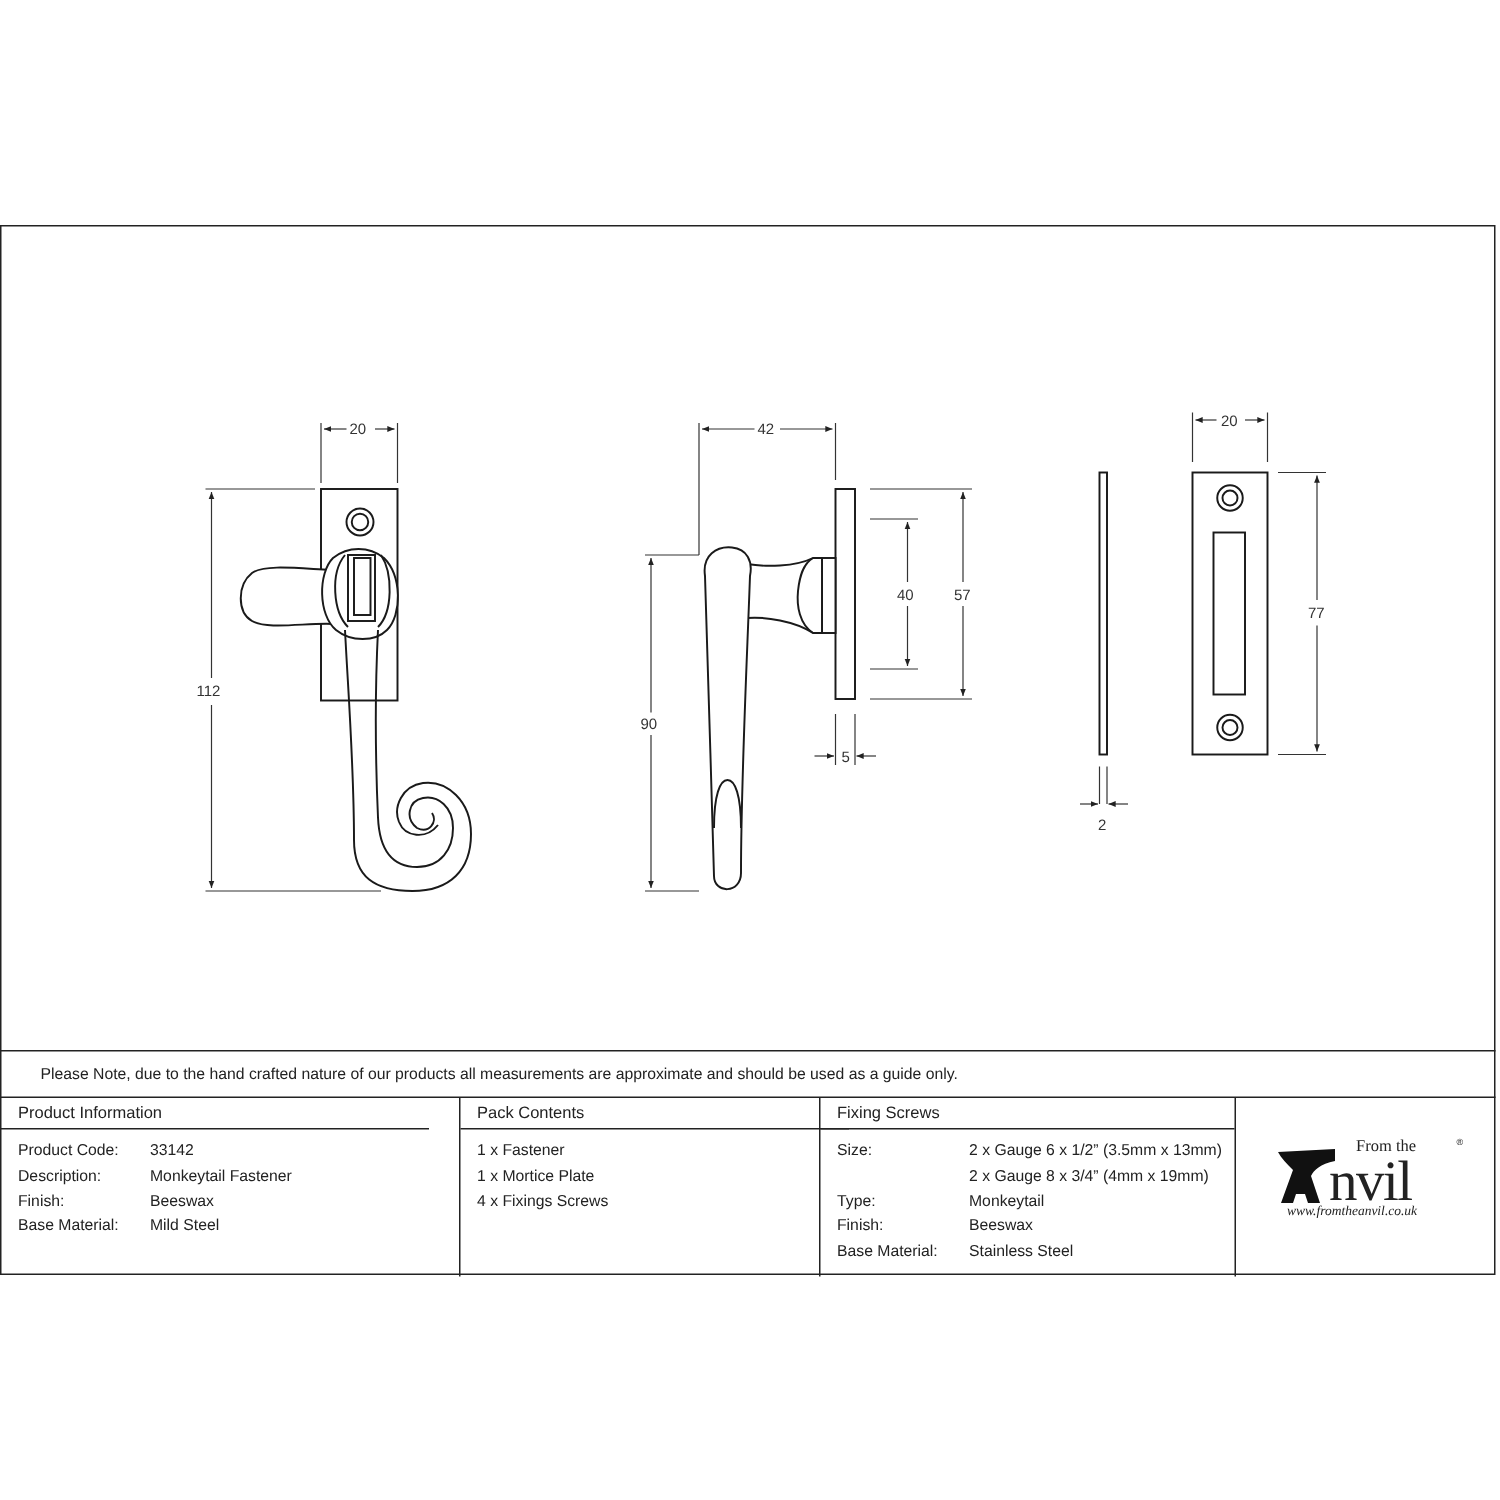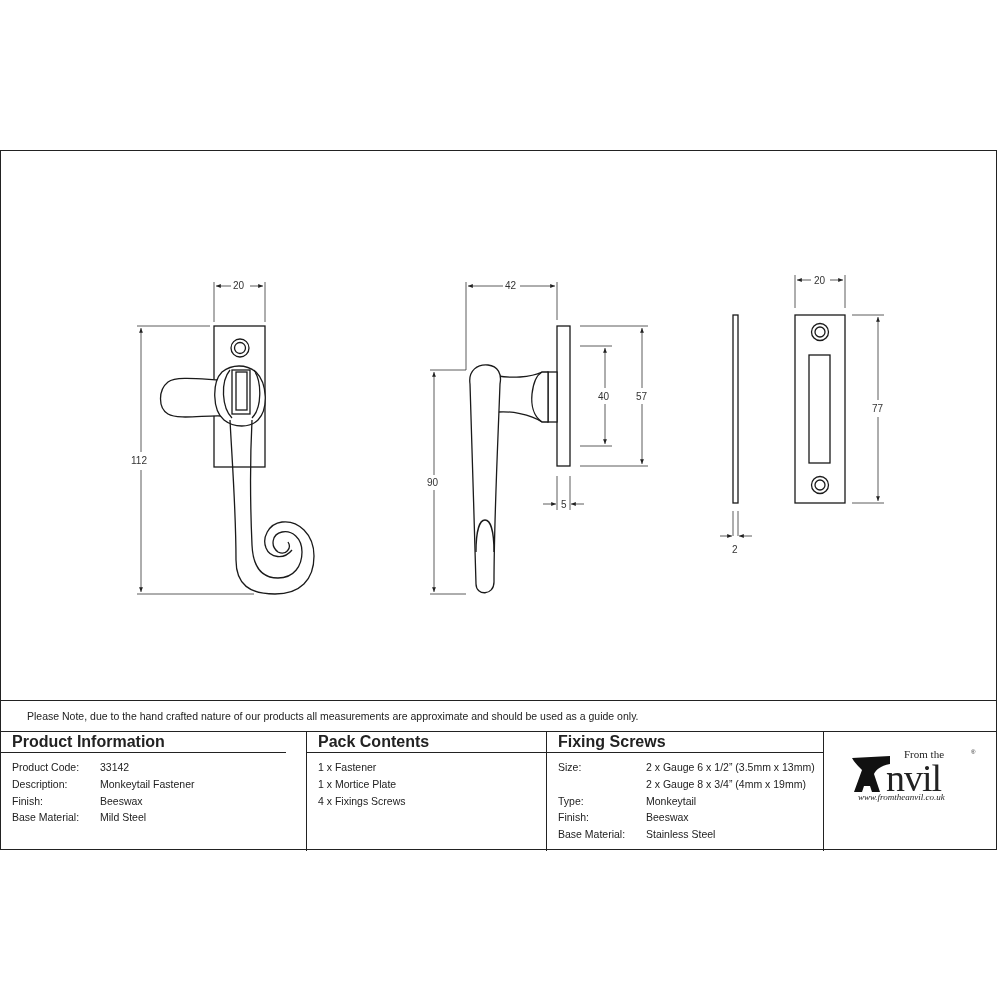--- a/index.html
+++ b/index.html
@@ -12,30 +12,30 @@
   .note { position: absolute; left: 0; top: 700px; width: 997px; height: 31px;
           border-top: 1.5px solid #222; box-sizing: border-box;
           font-size: 10.5px; line-height: 30px; padding-left: 27px; }
   .table { position: absolute; left: 0; top: 731px; width: 997px; height: 120px;
            border-top: 1.5px solid #222; box-sizing: border-box; }
   .col { position: absolute; top: 0; height: 119px; box-sizing: border-box; }
   .col.c1 { left: 0; width: 286px; }
   .col.c2 { left: 286px; width: 260px; border-left: 1.5px solid #222; margin-left: 20px; }
   .col.c3 { left: 546px; width: 277px; border-left: 1.5px solid #222; }
   .col.c4 { left: 823px; width: 174px; border-left: 1.5px solid #222; }
-  .col-head { height: 21px; line-height: 20px; font-size: 16px; padding-left: 12px;
-              border-bottom: 1.5px solid #222; box-sizing: border-box; font-weight: bold; }
+  .col-head { height: 21px; line-height: 20px; font-size: 11px; padding-left: 12px;
+              border-bottom: 1.5px solid #222; box-sizing: border-box; }
   .col.c2 .col-head, .col.c3 .col-head { padding-left: 11px; }
   .col-body { padding: 6px 0 0 12px; font-size: 10.5px; }
   .col.c2 .col-body, .col.c3 .col-body { padding-left: 11px; }
   .row { display: flex; height: 16.8px; line-height: 16.8px; white-space: nowrap; }
   .row .lab { width: 88px; }
   .col.c3 .row .lab { width: 88px; }
   .list-item { height: 16.8px; line-height: 16.8px; white-space: nowrap; }
-  .logo { position: absolute; left: 26px; top: 12px; width: 130px; height: 70px; }
+  .logo { position: absolute; left: 26px; top: 22px; width: 130px; height: 70px; }
   .logo .from { position: absolute; left: 54px; top: 4px; font-family: "Liberation Serif", "DejaVu Serif", serif; font-size: 11px; }
   .logo .word { position: absolute; left: 2px; top: 4px; font-family: "Liberation Serif", "DejaVu Serif", serif;
                 font-size: 38px; font-weight: normal; letter-spacing: -1px; line-height: 40px; }
   .logo .reg { position: absolute; left: 121px; top: 5px; font-size: 6px; }
   .logo .url { position: absolute; left: 8px; top: 48px; font-family: "Liberation Serif", "DejaVu Serif", serif;
                font-style: italic; font-size: 9px; white-space: nowrap; }
 </style>
 </head>
 <body>
 

